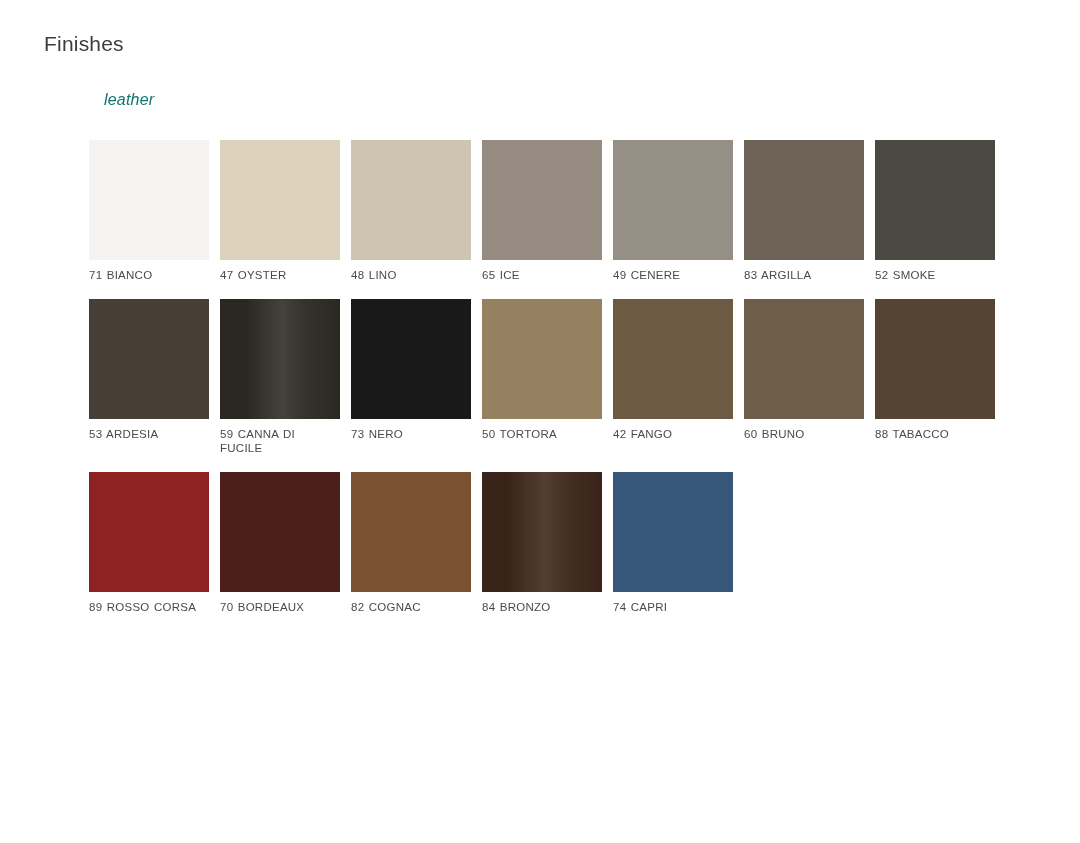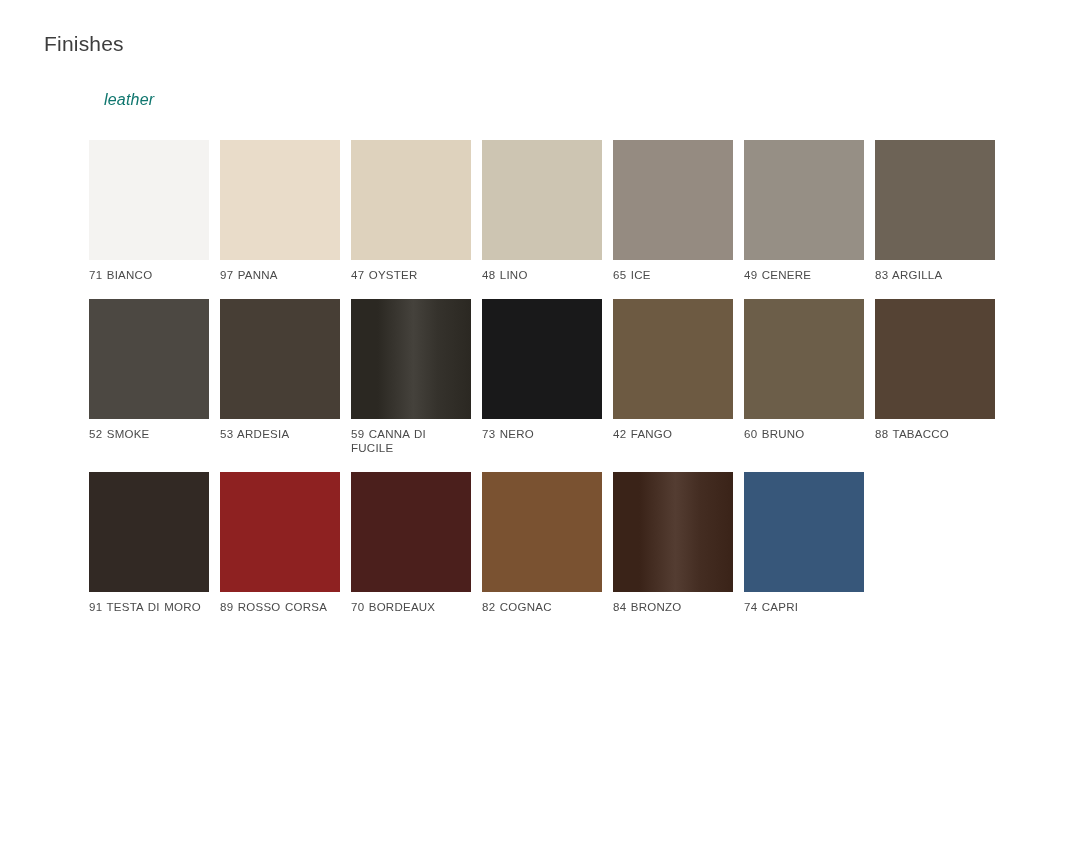--- a/index.html
+++ b/index.html
@@ -94,24 +94,20 @@
   <h1 class="page-title">Finishes</h1>
 
   <div class="section-label">leather</div>
 
   <div class="swatch-grid">
       <div class="swatch-cell">
         <span class="swatch-chip" style="background: rgb(244, 243, 241);"></span>
         <span class="swatch-name">71 BIANCO</span>
       </div>
       <div class="swatch-cell">
-        <span class="swatch-chip" style="background: rgb(233, 220, 201);"></span>
-        <span class="swatch-name">97 PANNA</span>
-      </div>
-      <div class="swatch-cell">
         <span class="swatch-chip" style="background: rgb(222, 210, 189);"></span>
         <span class="swatch-name">47 OYSTER</span>
       </div>
       <div class="swatch-cell">
         <span class="swatch-chip" style="background: rgb(205, 197, 178);"></span>
         <span class="swatch-name">48 LINO</span>
       </div>
       <div class="swatch-cell">
         <span class="swatch-chip" style="background: rgb(149, 139, 129);"></span>
         <span class="swatch-name">65 ICE</span>
@@ -134,34 +130,34 @@
       </div>
       <div class="swatch-cell">
         <span class="swatch-chip" style="background: linear-gradient(90deg, rgb(43, 40, 34) 0%, rgb(43, 40, 34) 22%, rgb(69, 66, 60) 52%, rgb(53, 50, 44) 72%, rgb(43, 40, 34) 100%);"></span>
         <span class="swatch-name">59 CANNA DI FUCILE</span>
       </div>
       <div class="swatch-cell">
         <span class="swatch-chip" style="background: rgb(25, 25, 26);"></span>
         <span class="swatch-name">73 NERO</span>
       </div>
       <div class="swatch-cell">
+        <span class="swatch-chip" style="background: rgb(149, 129, 95);"></span>
+        <span class="swatch-name">50 TORTORA</span>
+      </div>
+      <div class="swatch-cell">
         <span class="swatch-chip" style="background: rgb(109, 90, 66);"></span>
         <span class="swatch-name">42 FANGO</span>
       </div>
       <div class="swatch-cell">
         <span class="swatch-chip" style="background: rgb(108, 94, 73);"></span>
         <span class="swatch-name">60 BRUNO</span>
       </div>
       <div class="swatch-cell">
         <span class="swatch-chip" style="background: rgb(85, 67, 52);"></span>
         <span class="swatch-name">88 TABACCO</span>
-      </div>
-      <div class="swatch-cell">
-        <span class="swatch-chip" style="background: rgb(50, 41, 36);"></span>
-        <span class="swatch-name">91 TESTA DI MORO</span>
       </div>
       <div class="swatch-cell">
         <span class="swatch-chip" style="background: rgb(142, 33, 33);"></span>
         <span class="swatch-name">89 ROSSO CORSA</span>
       </div>
       <div class="swatch-cell">
         <span class="swatch-chip" style="background: rgb(75, 31, 28);"></span>
         <span class="swatch-name">70 BORDEAUX</span>
       </div>
       <div class="swatch-cell">

